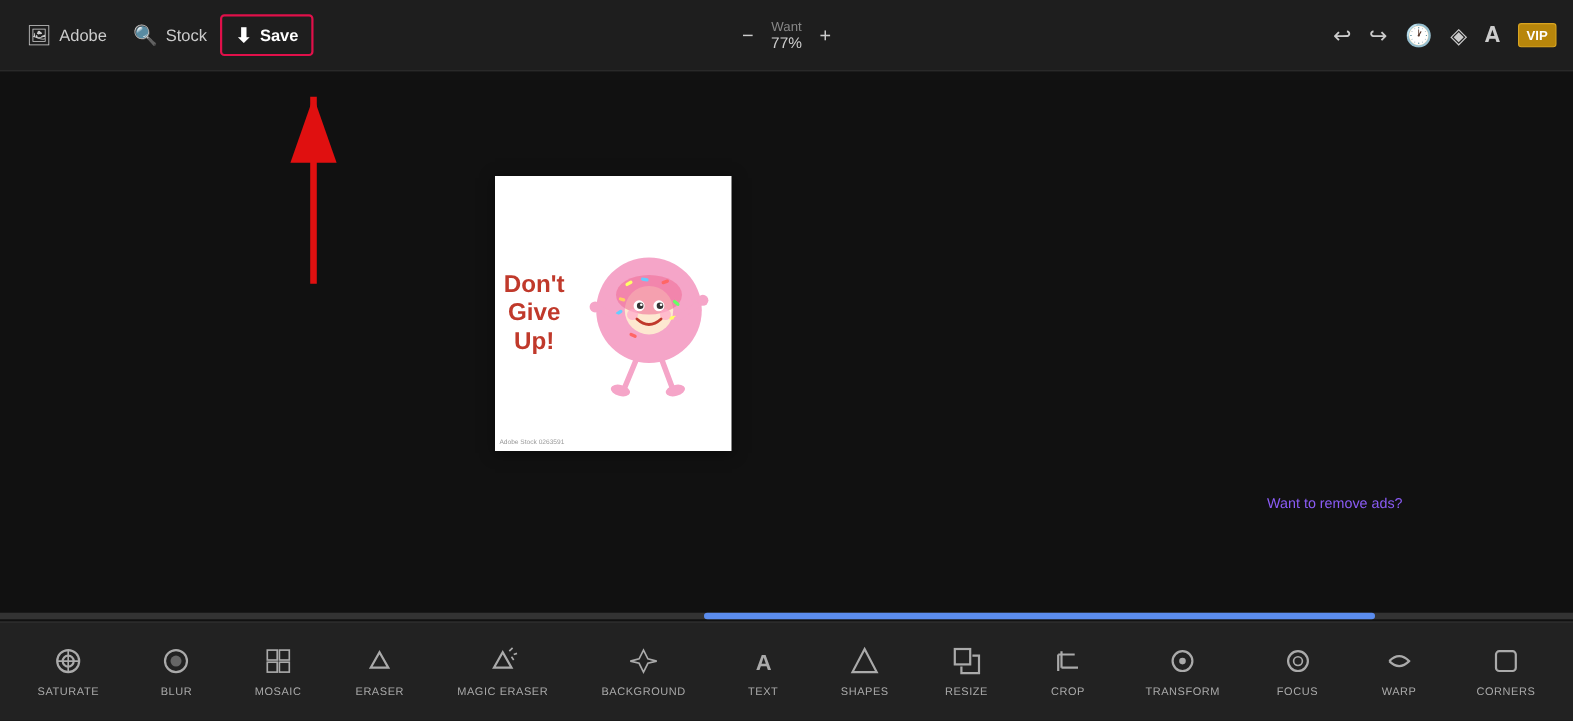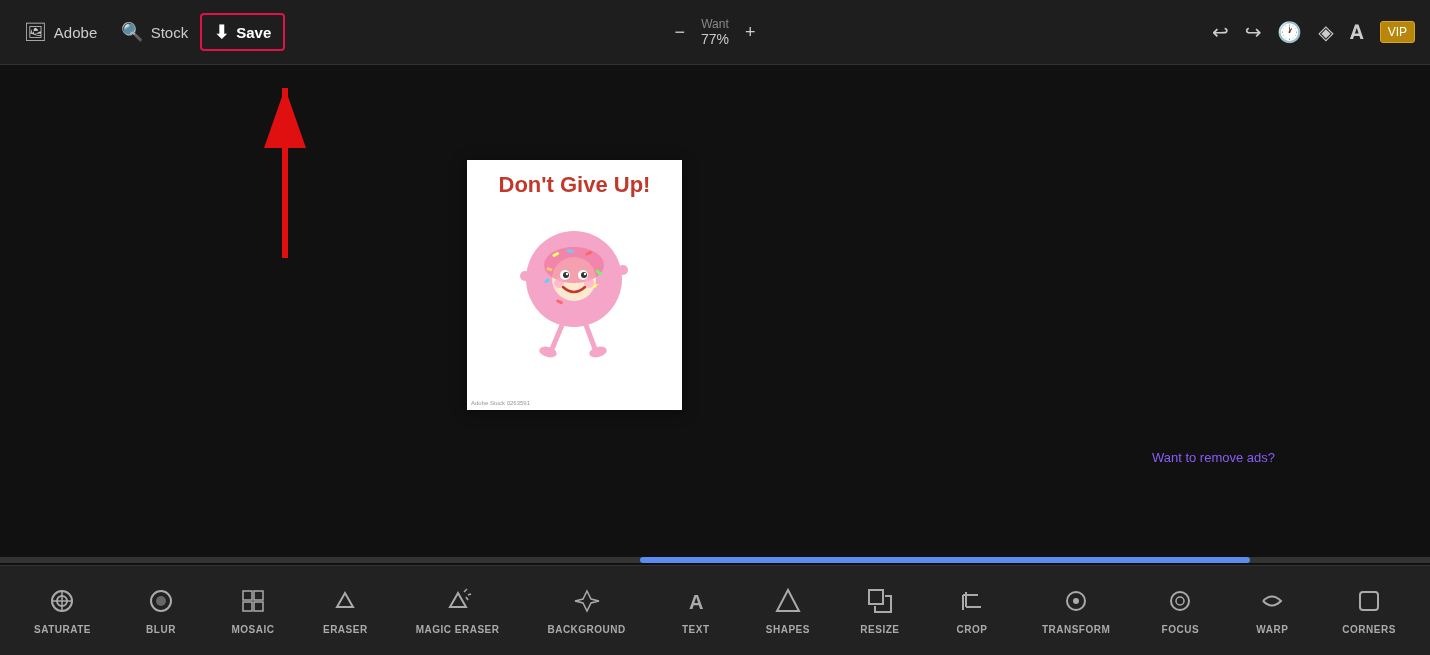--- a/index.html
+++ b/index.html
@@ -87,21 +87,21 @@
     }
     .rt-icon {
       color: #ccc;
       font-size: 20px;
       cursor: pointer;
     }
     .vip-badge {
       background: #b8860b;
       color: #fff;
       font-size: 12px;
-      font-weight: normal;
+      font-weight: bold;
       padding: 3px 7px;
       border-radius: 3px;
       border: 1px solid #daa520;
     }
 
     
     #canvas-area {
       width: 100%;
       height: 520px;
       background: #111;
@@ -113,26 +113,24 @@
 
     
     #image-card {
       width: 215px;
       height: 250px;
       background: #fff;
       position: absolute;
       left: 450px;
       top: 95px;
       display: flex;
-      flex-direction: column;
       align-items: center;
       justify-content: flex-start;
       padding: 12px 8px 8px 8px;
       box-shadow: 0 2px 12px rgba(0,0,0,0.5);
-      margin-left: 17px;
     }
 
     #image-card .dont-give-up {
       font-size: 22px;
       font-weight: bold;
       color: #c0392b;
       text-align: center;
       margin-bottom: 6px;
       font-family: Arial, sans-serif;
     }
@@ -180,21 +178,21 @@
       padding: 6px 8px;
       border-radius: 4px;
       min-width: 60px;
     }
     .tool-icon {
       font-size: 26px;
       line-height: 1;
     }
     .tool-label {
       font-size: 10px;
-      font-weight: bold;
+      font-weight: normal;
       letter-spacing: 0.5px;
       text-transform: uppercase;
       white-space: nowrap;
     }
 
     
     #bottom-scrollbar {
       position: absolute;
       bottom: 92px;
       left: 0;

